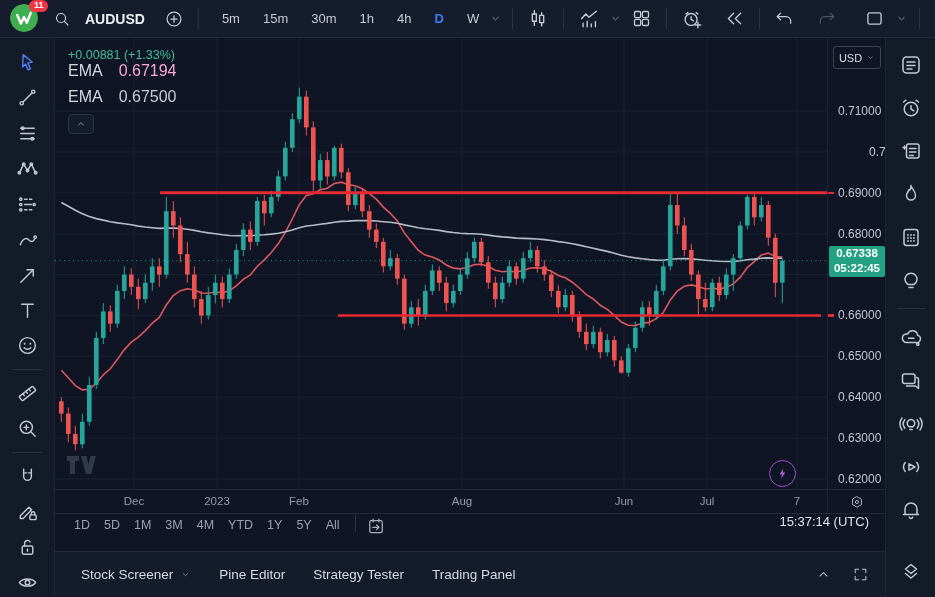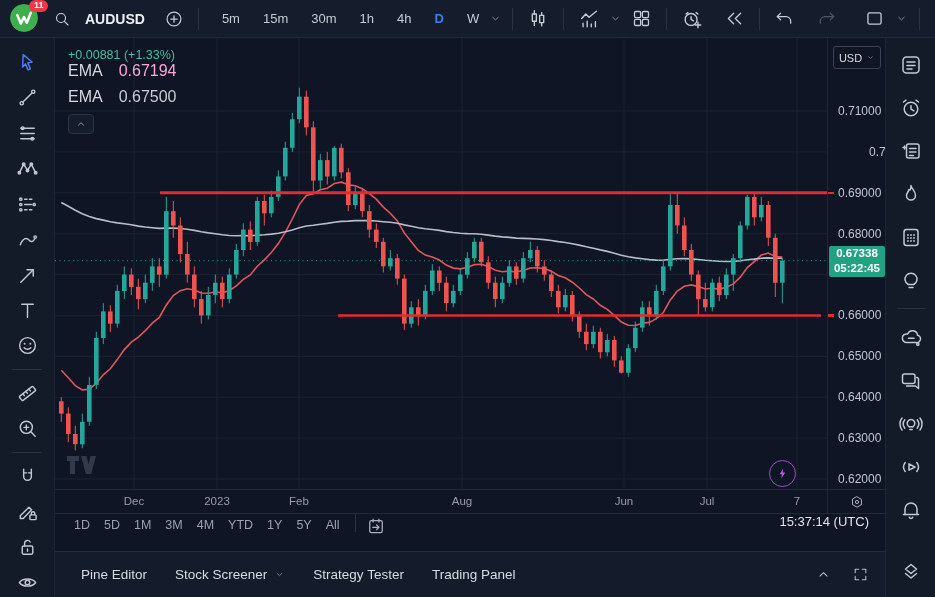--- a/index.html
+++ b/index.html
@@ -841,30 +841,30 @@
               <path d="M8 13.5h7"></path>
               <path d="M12.8 10.8 L15.5 13.5 l-2.7 2.7"></path>
             </svg>
           </span>
         </button>
       <div class="clock">15:37:14 (UTC)</div>
     </div>
 
     <div class="footer">
       <button class="ft-item">
-          <span>Pine Editor</span>
-        </button>
-      <button class="ft-item">
         <span>Stock Screener</span>
         <span class="icon">
             <svg viewBox="0 0 24 24" fill="none" stroke="currentColor" stroke-width="1.5" stroke-linecap="round" stroke-linejoin="round">
               <path d="M7 9.8 L12 14.6 L17 9.8"></path>
             </svg>
           </span>
       </button>
+      <button class="ft-item">
+          <span>Pine Editor</span>
+        </button>
       <button class="ft-item">
           <span>Strategy Tester</span>
         </button>
       <button class="ft-item">
           <span>Trading Panel</span>
         </button>
       <div class="ft-right">
         <button class="ft-icon-btn">
             <span class="icon">
               <svg viewBox="0 0 24 24" fill="none" stroke="currentColor" stroke-width="1.5" stroke-linecap="round" stroke-linejoin="round">

